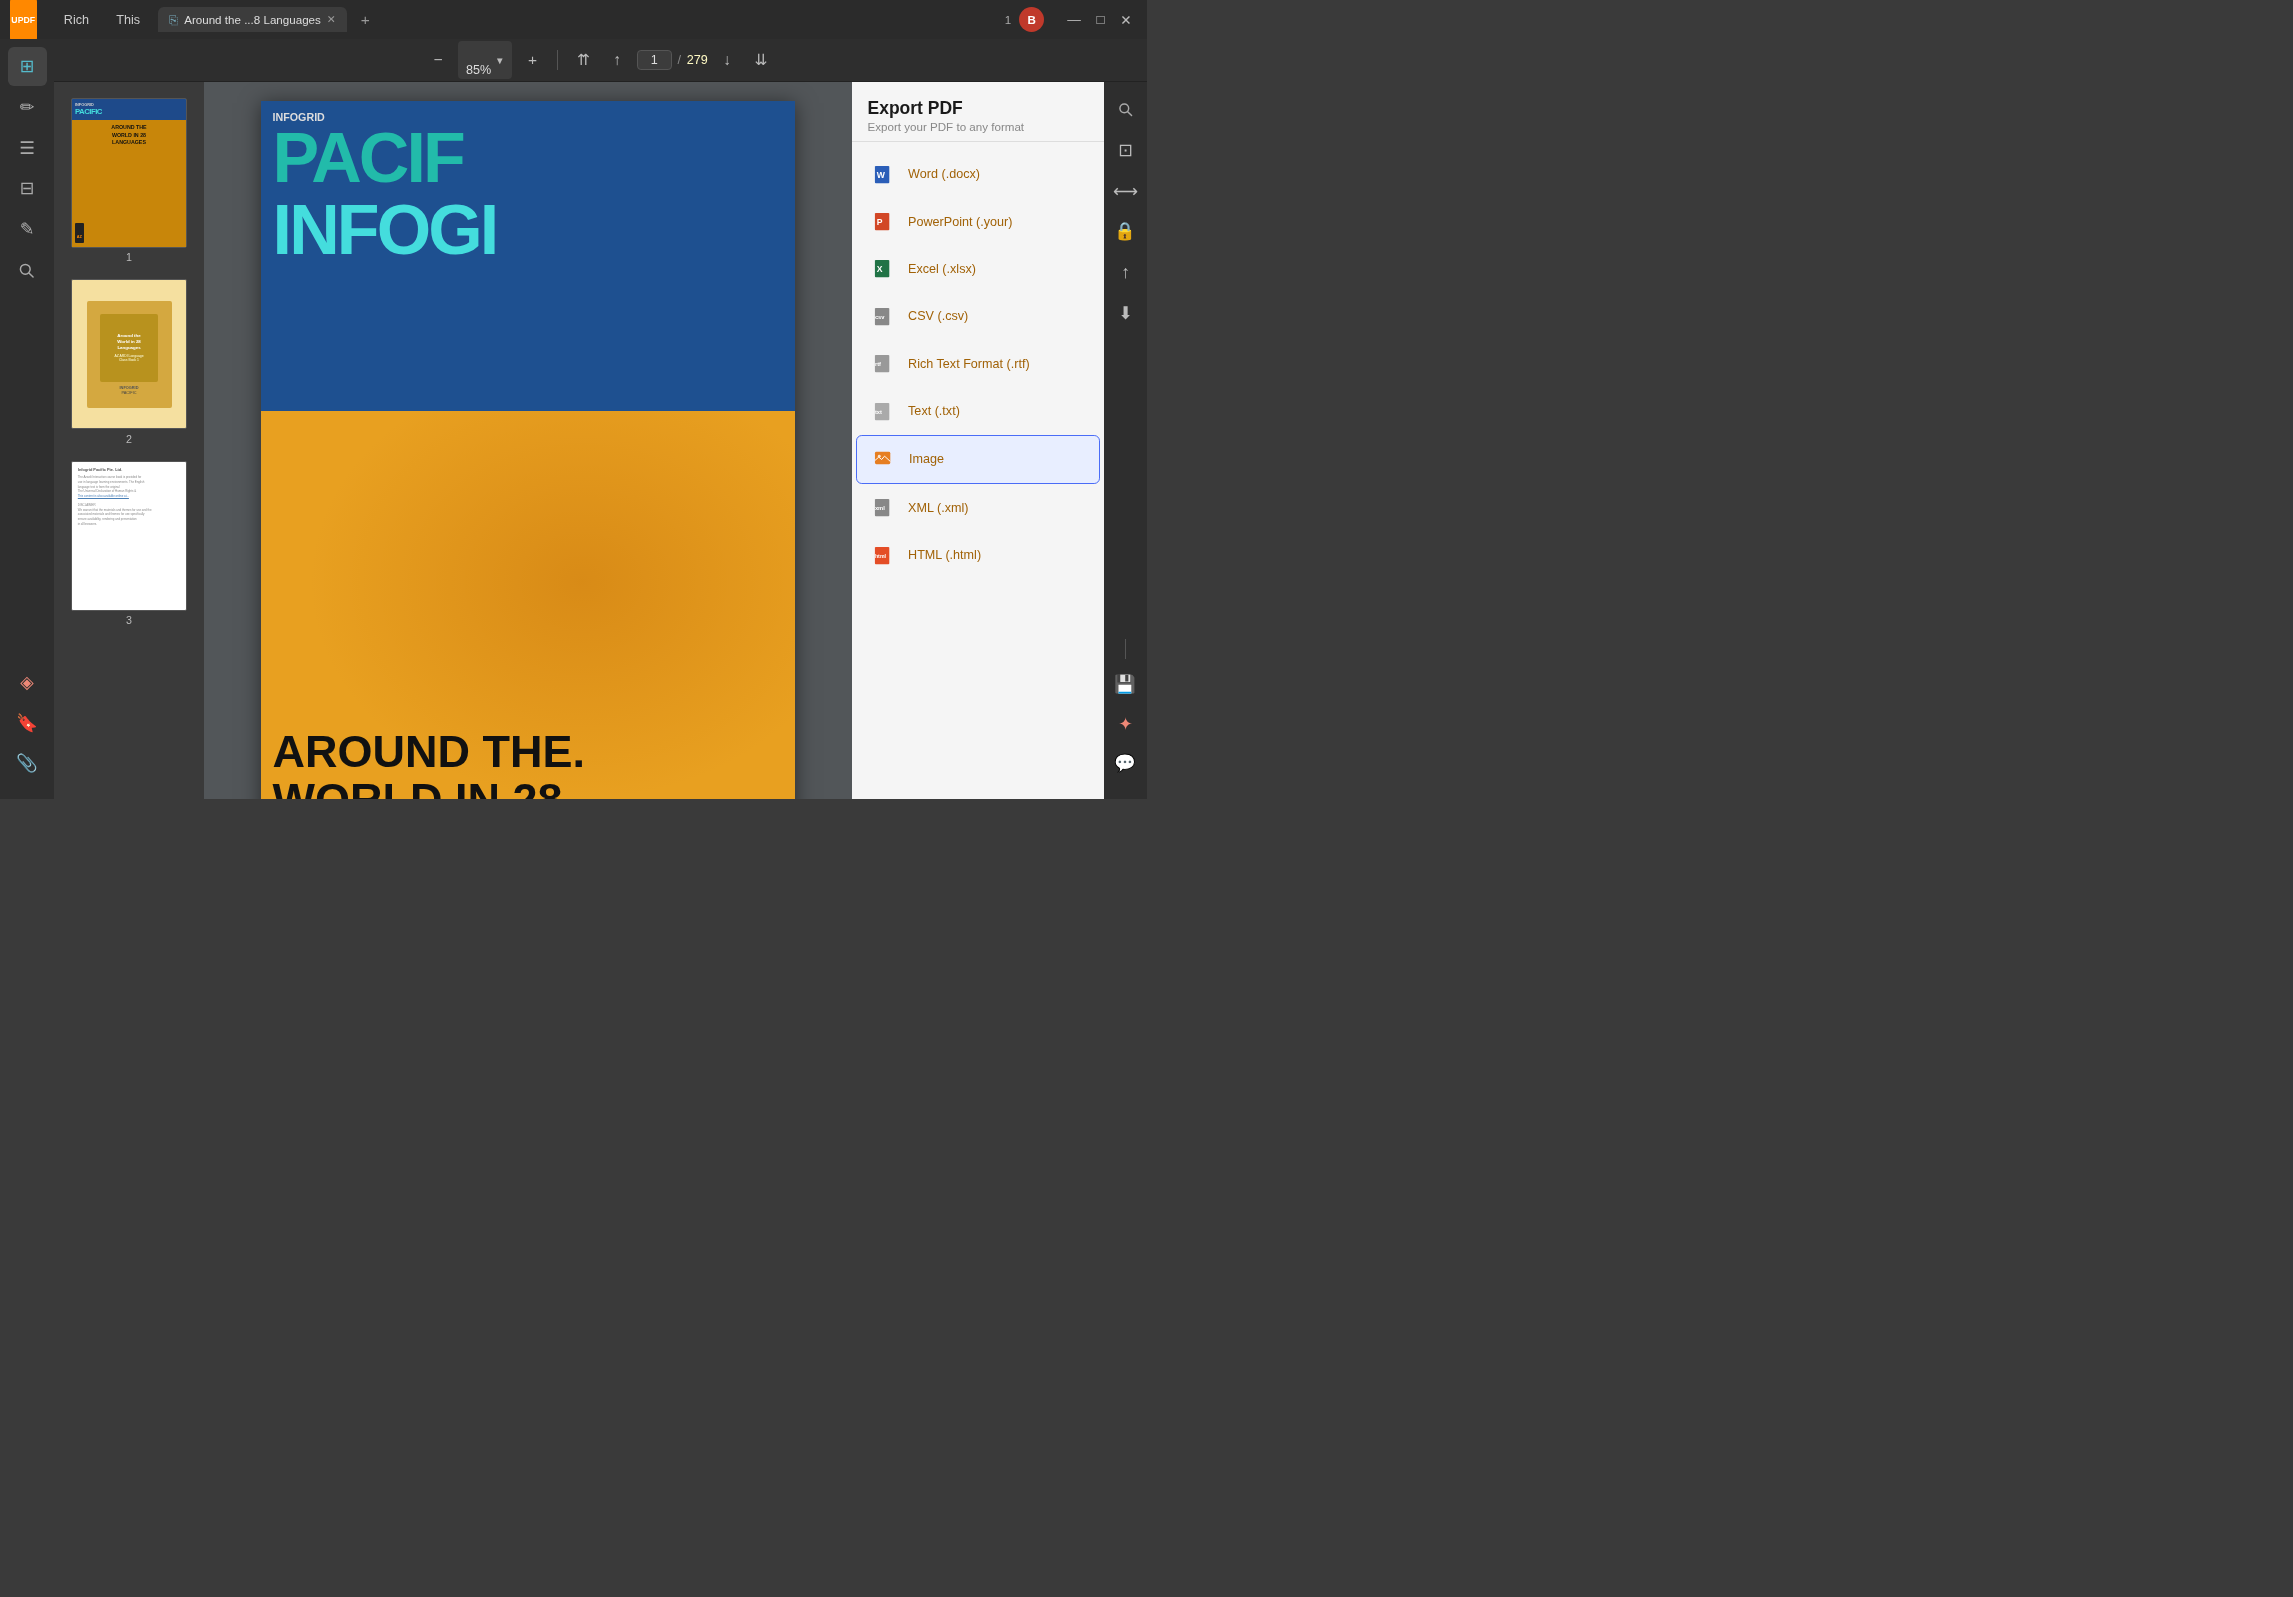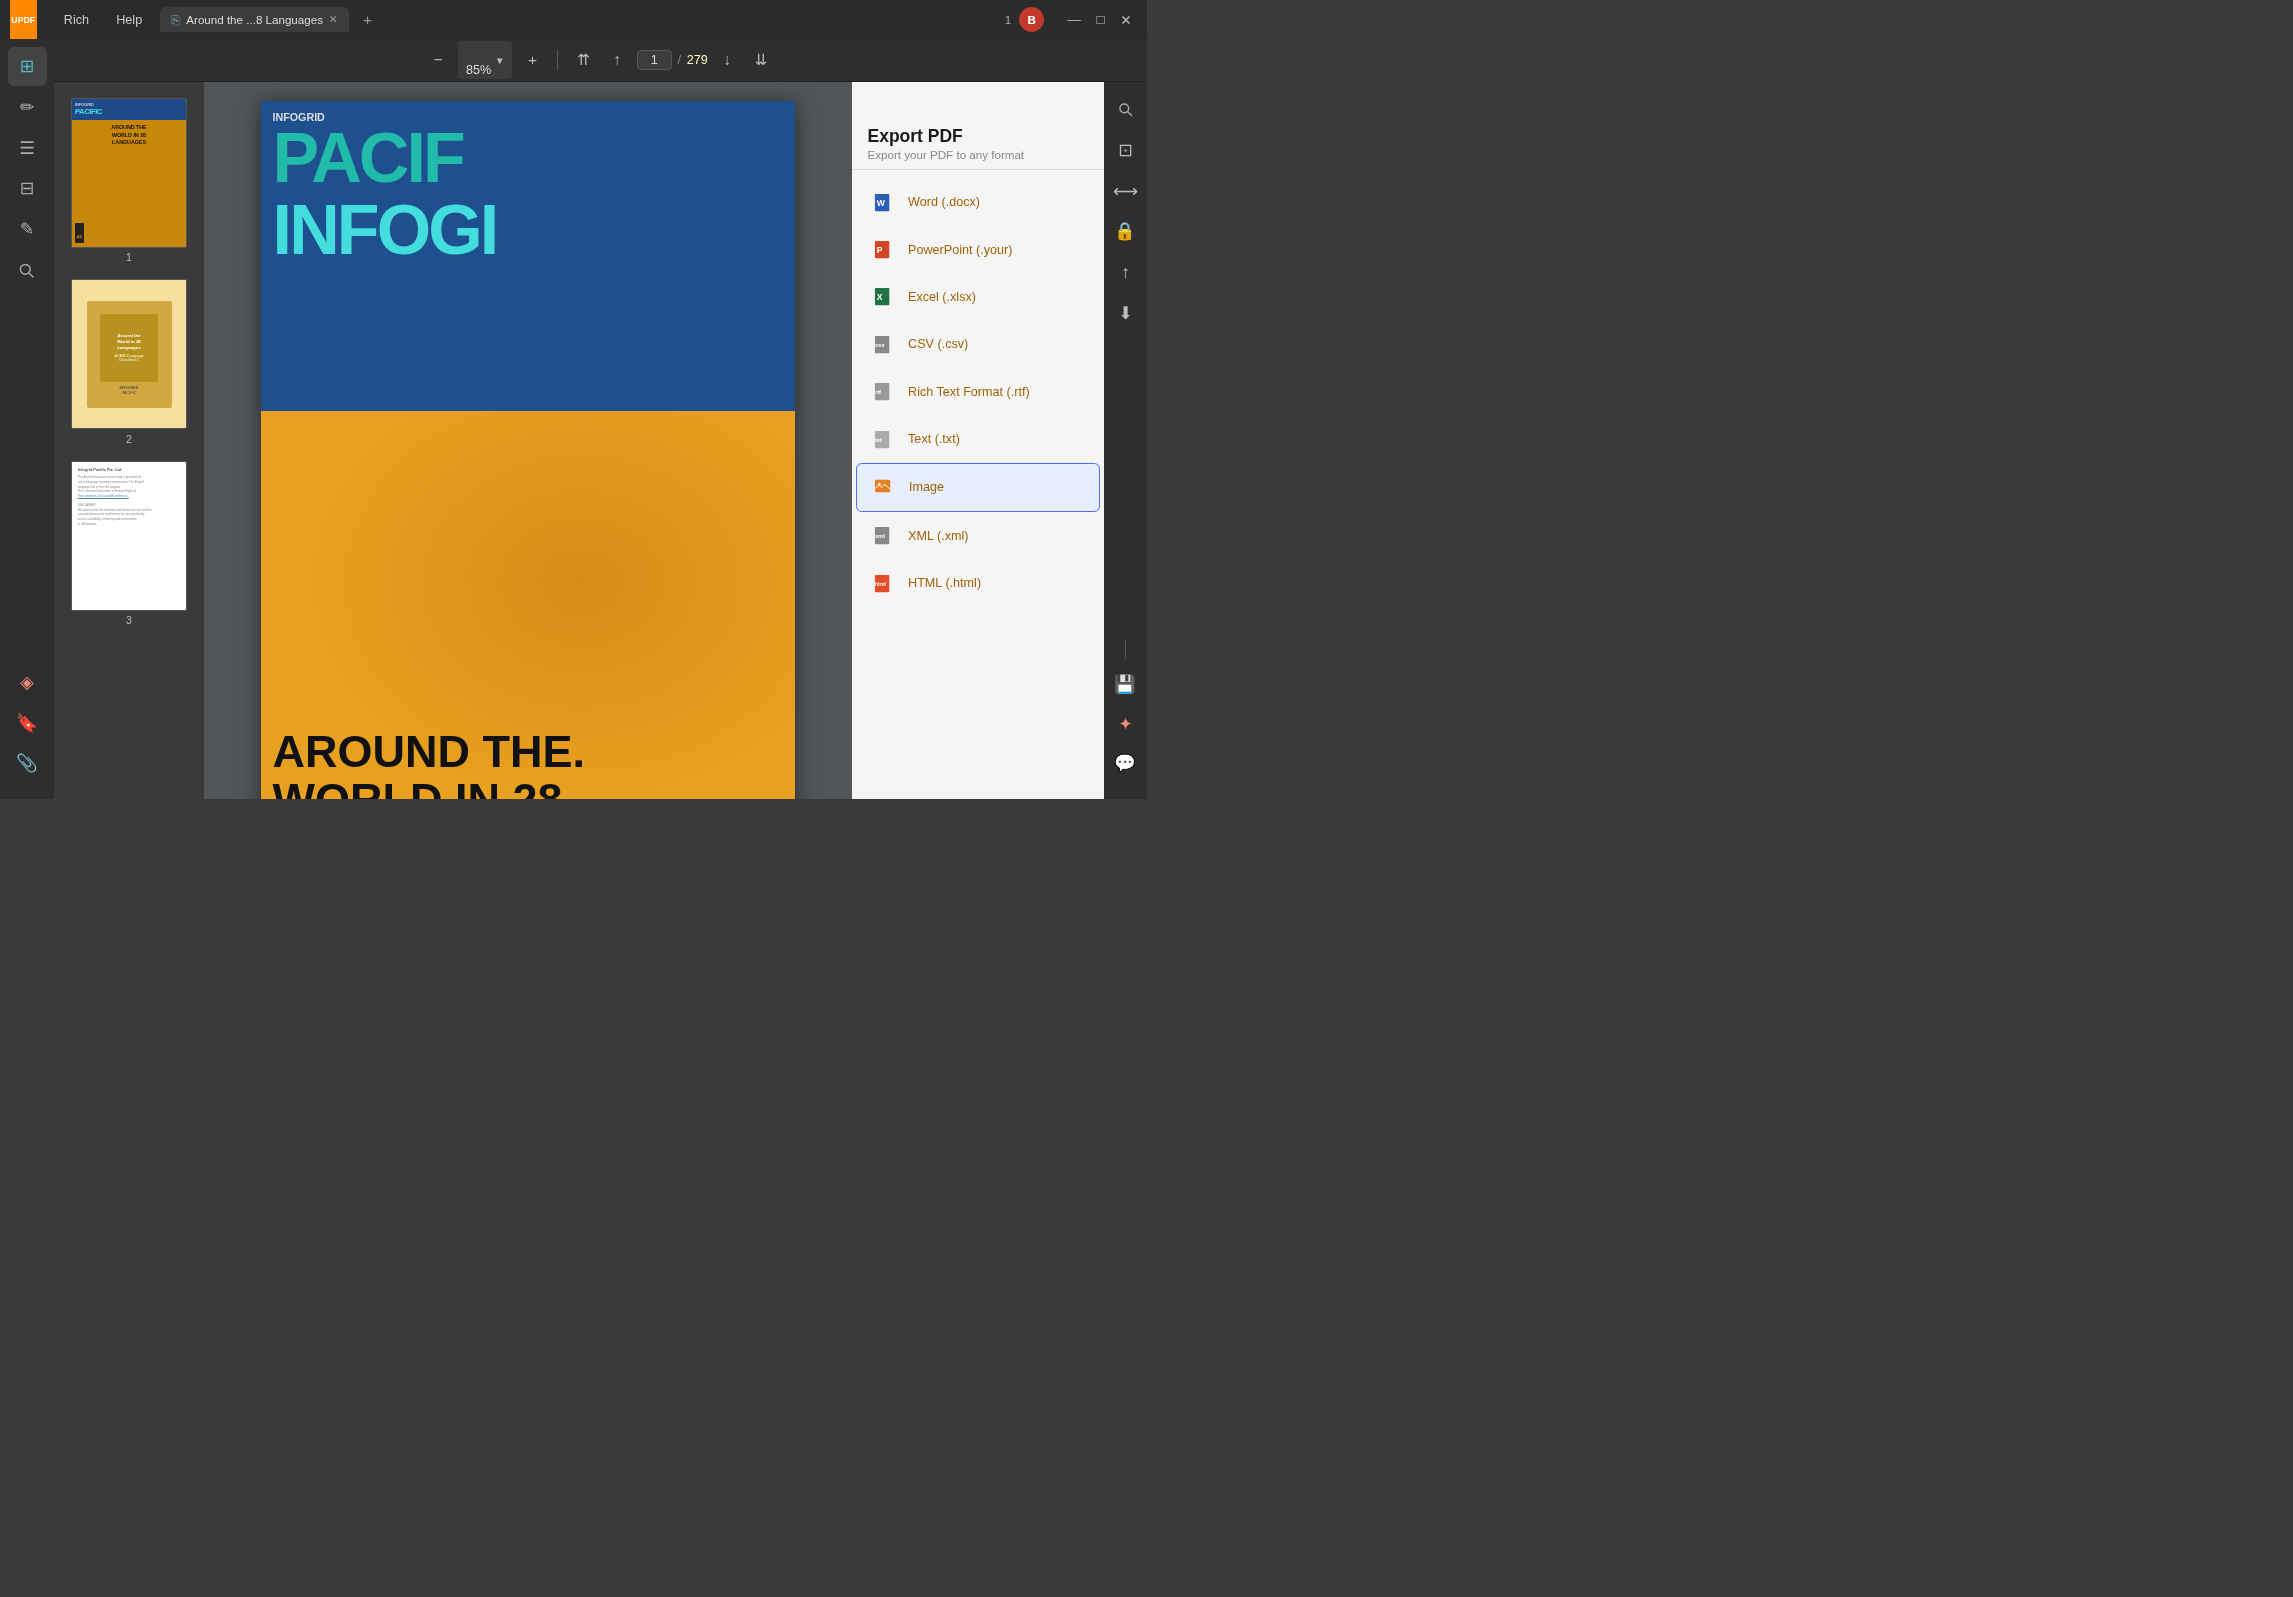--- a/index.html
+++ b/index.html
@@ -95,21 +95,21 @@
       width: 534px; height: 737px; background: #fff; box-shadow: 0 1.9px 19.4px rgba(0,0,0,0.5); overflow: hidden; position: relative;
     }
 
     
     .export-panel {
       width: 252px; background: #f5f5f5; display: flex; flex-direction: column; flex-shrink: 0; overflow-y: auto;
     }
     .export-header {
       padding: 15.5px 15.5px 7.8px; border-bottom: 1px solid #ddd;
     }
-    .export-title { font-size: 17.5px; font-weight: 600; color: #1a1a1a; margin-top: 28px; }
+    .export-title { font-size: 17.5px; font-weight: 600; color: #1a1a1a; }
     .export-subtitle { font-size: 11.6px; color: #888; margin-top: 1.9px; }
     .export-list { padding: 7.8px 0; }
     .export-item {
       display: flex; align-items: center; gap: 9.7px; padding: 9.7px 15.5px; cursor: pointer; border-radius: 3.9px; margin: 1px 3.9px;
     }
     .export-item.active { background: #e8eeff; border: 1.9px solid #4a6cf7; border-radius: 5.8px; }
     .export-item-icon { width: 27px; height: 27px; display: flex; align-items: center; justify-content: center; font-size: 13.6px; flex-shrink: 0; }
     .export-item-label { font-size: 12.6px; color: #a16207; }
 
     
@@ -136,21 +136,21 @@
 </head>
 <body>
 
 <div class="titlebar">
   <div class="updf-logo">
     <div class="updf-logo-icon">
       <span style="font-size:8.7px;font-weight:900;color:white;">UPDF</span>
     </div>
   </div>
   <button class="titlebar-btn">Rich</button>
-  <button class="titlebar-btn">Help</button>
+  <button class="titlebar-btn">This</button>
   <div class="tab">
     <span class="tab-icon">⎘</span>
     <span style="font-size:11.6px;">Around the ...8 Languages</span>
     <span class="tab-close">✕</span>
   </div>
   <button class="tab-add">+</button>
   <div class="titlebar-right">
     <span class="version-badge">1</span>
     <div class="user-avatar">B</div>
     <div class="window-controls">

